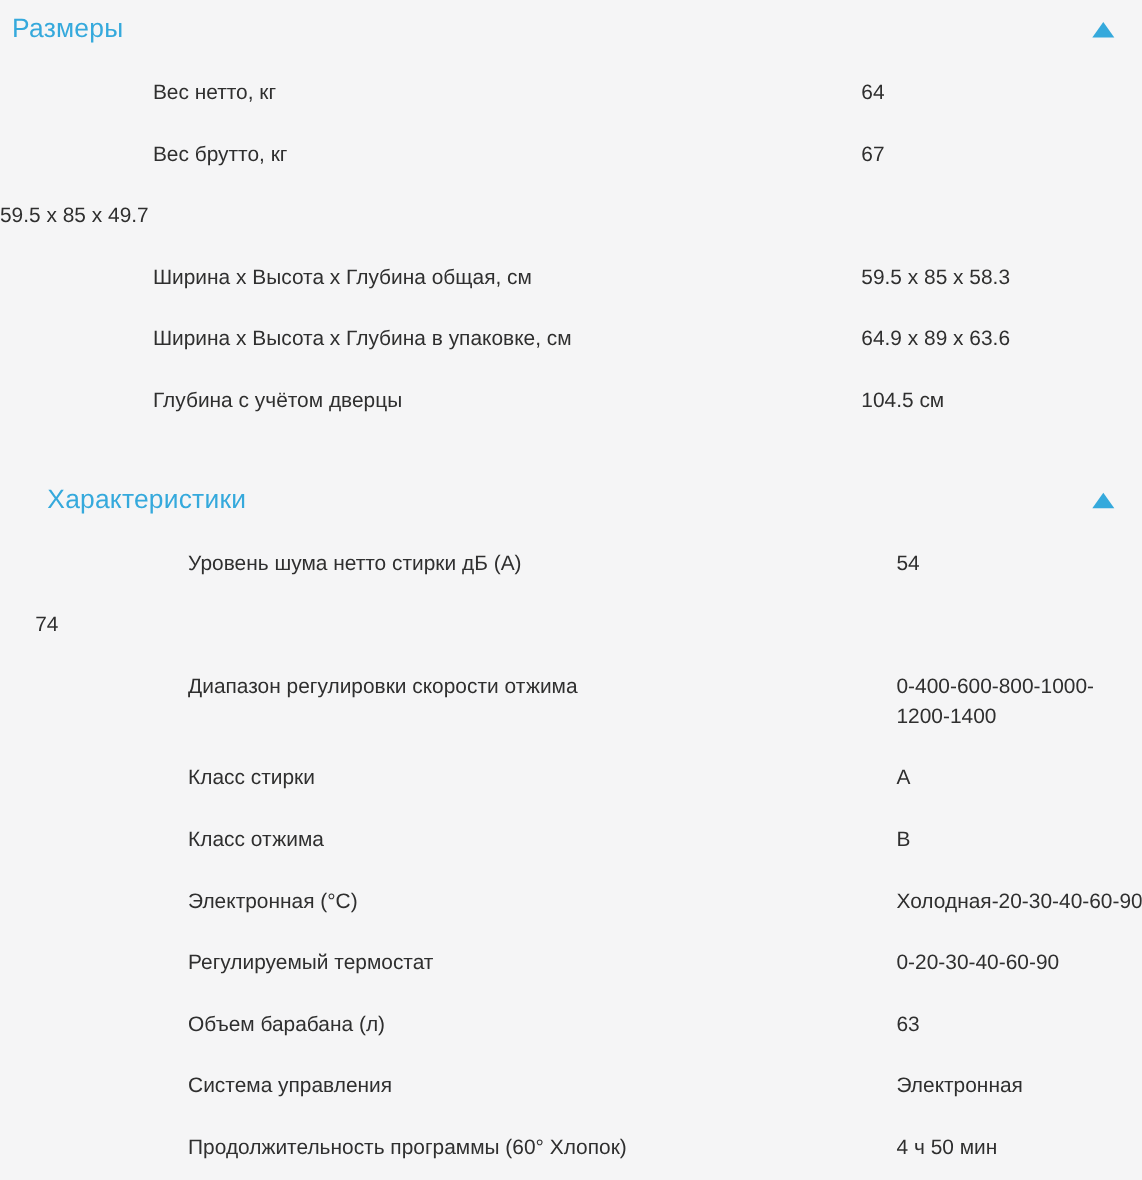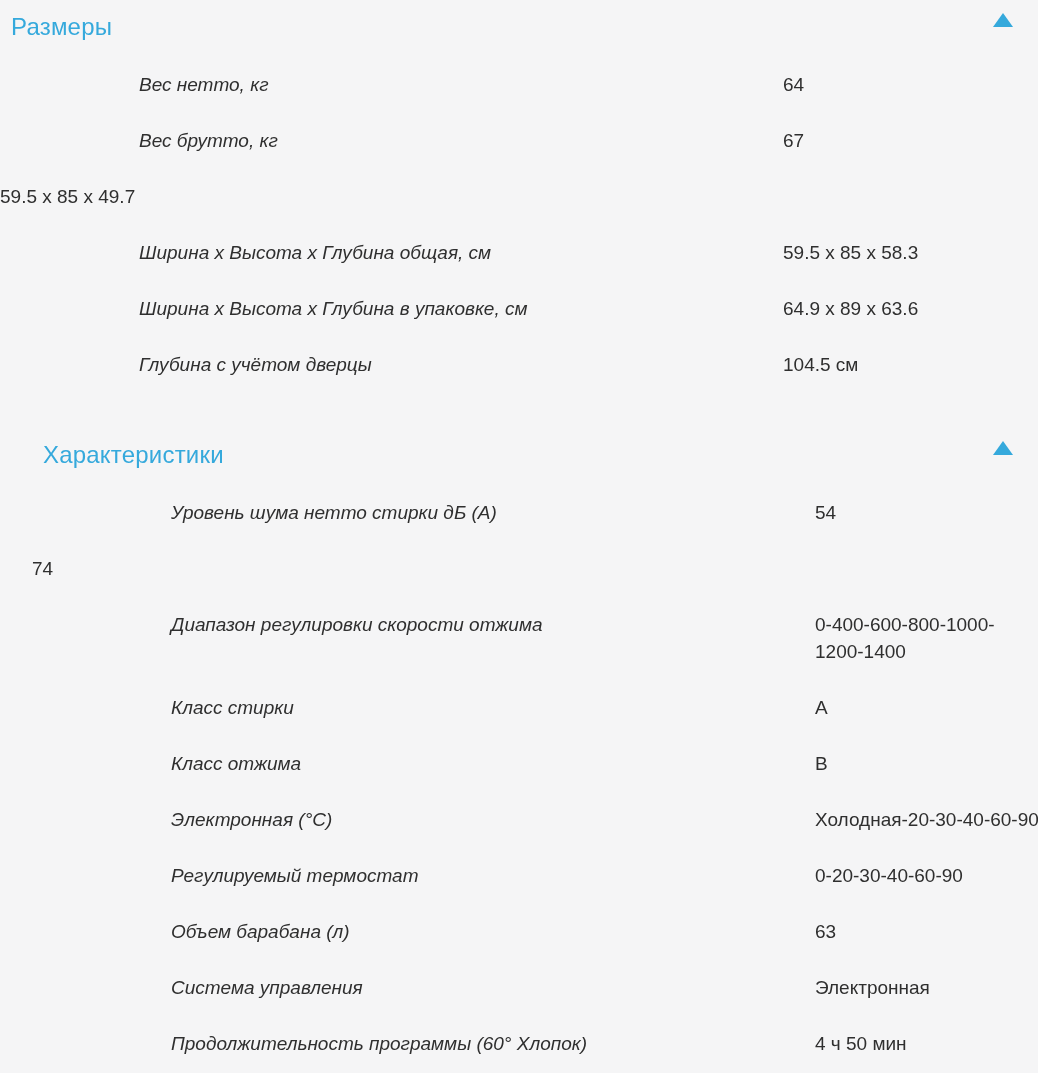--- a/index.html
+++ b/index.html
@@ -12,20 +12,21 @@
     background: var(--page-bg, #f5f5f6);
     color: var(--text-color, #2f2f2f);
     overflow: hidden;
   }
   .section--first { padding-top: 13px; }
   .section + .section { margin-top: 48px; padding-left: 32px; }
 
   .section-header {
     display: flex;
     justify-content: space-between;
+    align-items: center;
     padding-left: 11px;
     padding-right: 25px;
     cursor: pointer;
   }
   .section-title {
     font-size: 24px;
     line-height: 28px;
     font-weight: 400;
     color: var(--accent, #35a9dc);
     letter-spacing: 0.2px;
@@ -44,21 +45,20 @@
     display: flex;
     align-items: flex-start;
     padding: 14px 0 15px 0;
   }
   .row-label {
     flex: 0 0 644px;
     margin-left: 139px;
     font-size: 19px;
     line-height: 27px;
     font-weight: 400;
-    font-style: italic;
   }
   .row-value {
     flex: 0 0 250px;
     max-width: 250px;
     font-size: 19px;
     line-height: 27px;
     font-weight: 400;
     white-space: pre-line;
   }
 </style>

